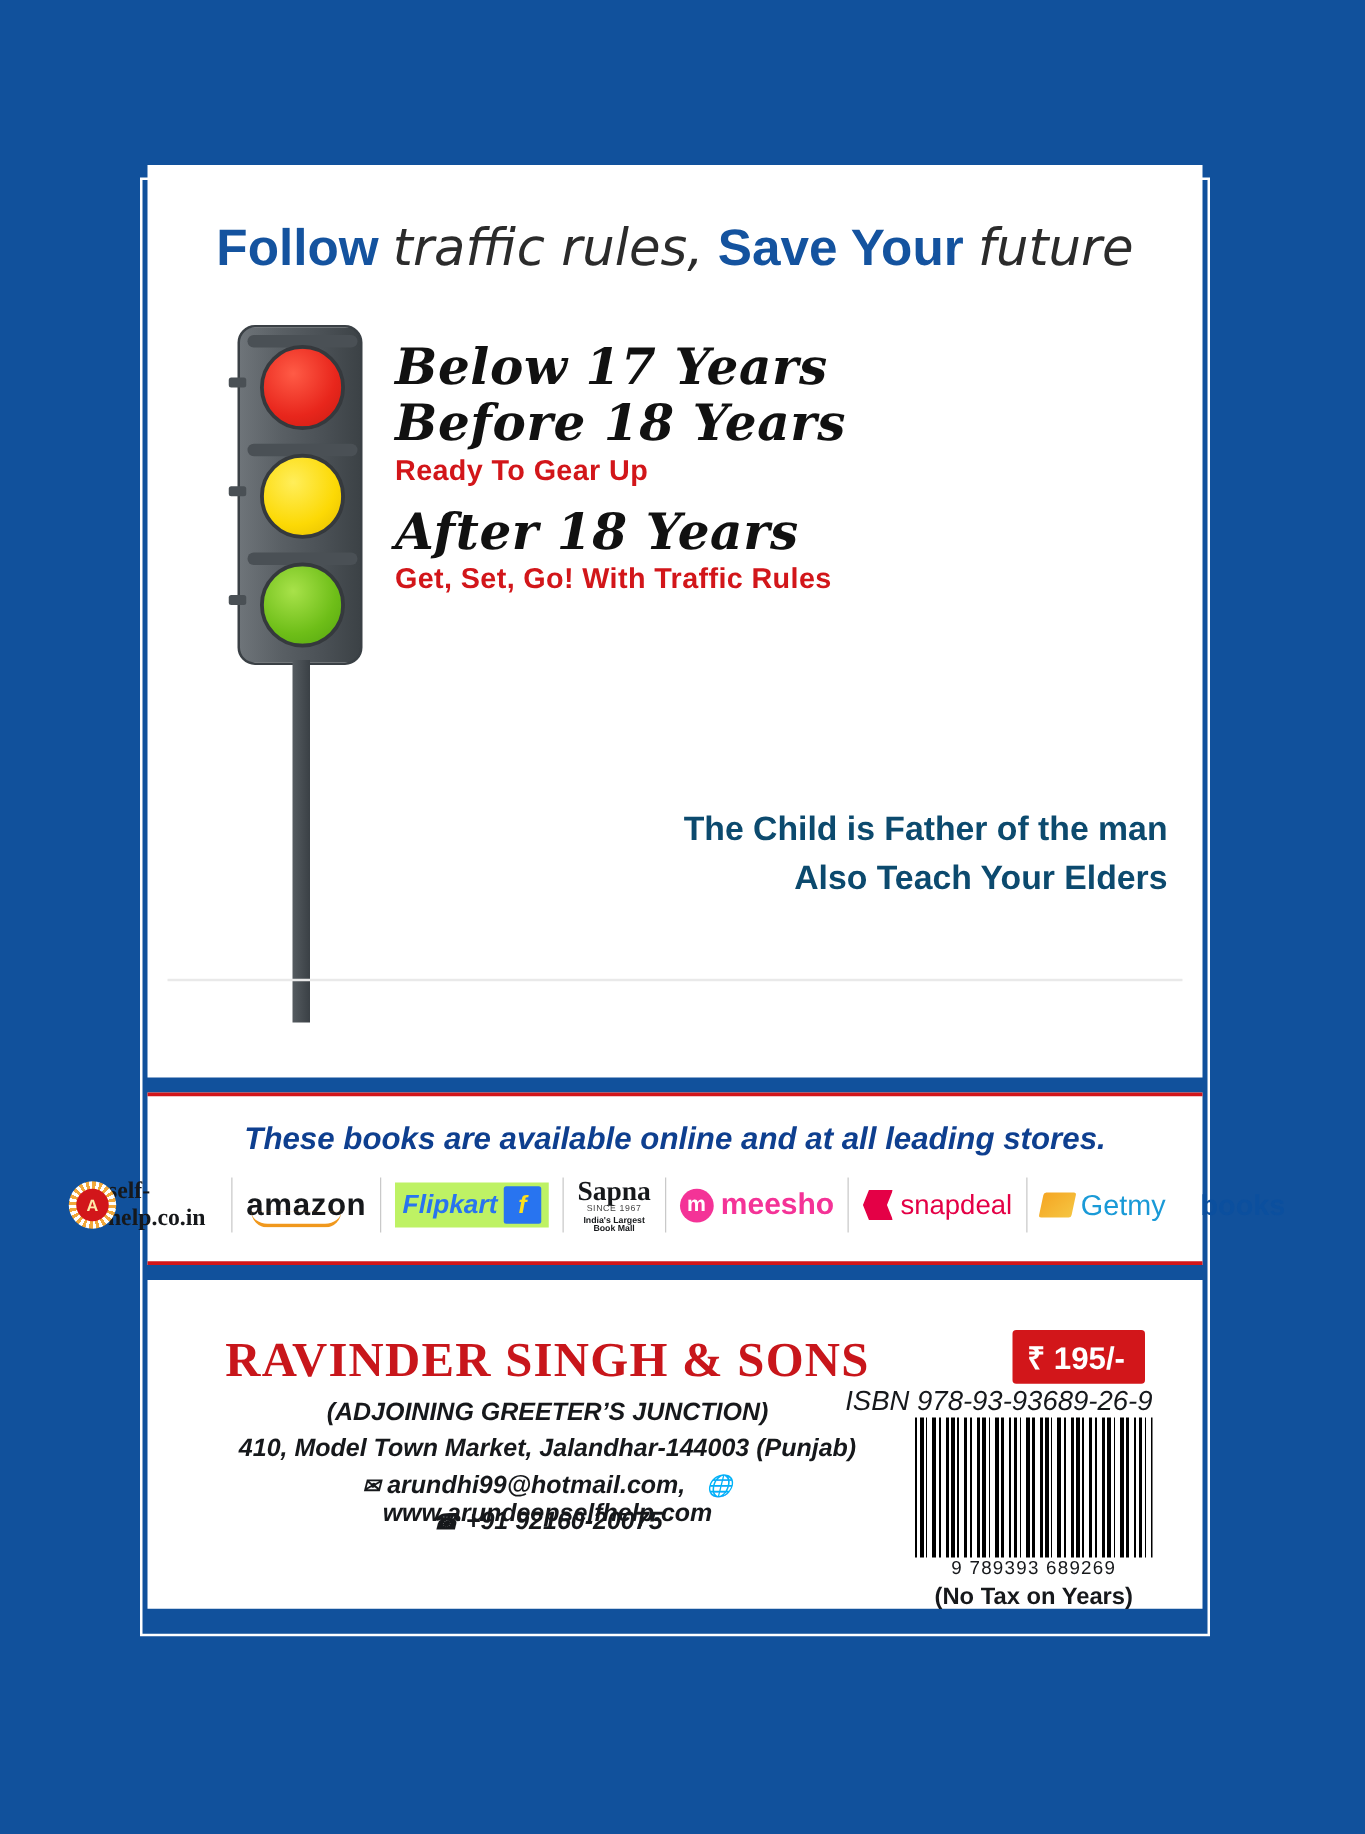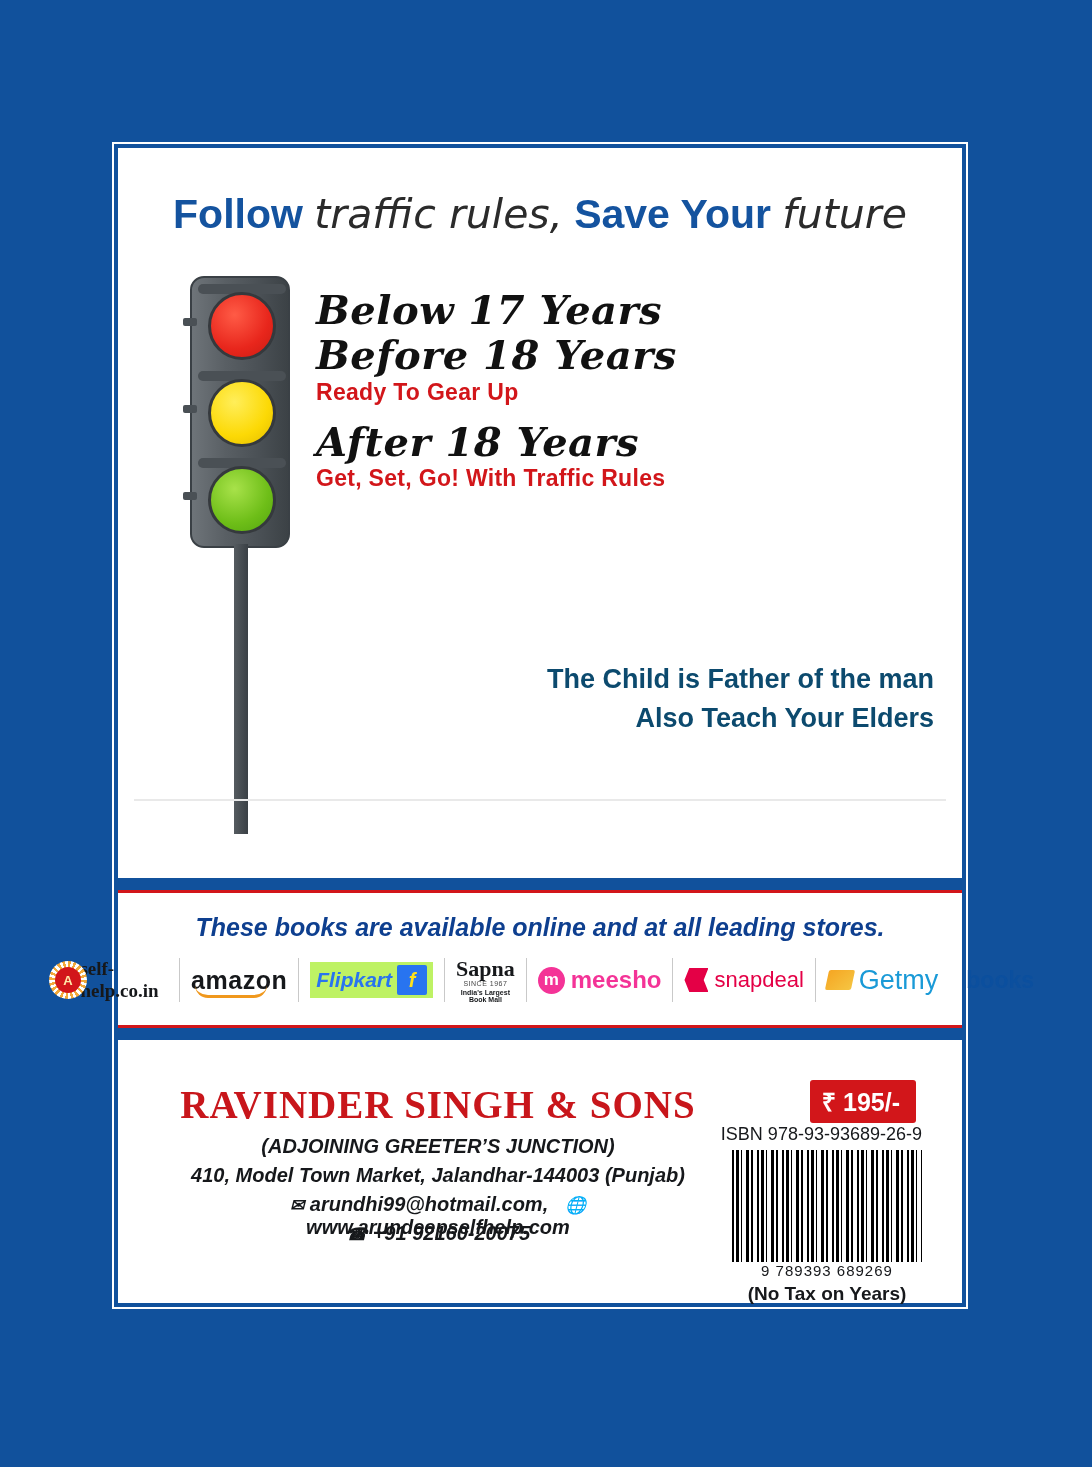--- a/index.html
+++ b/index.html
@@ -25,21 +25,21 @@
     left: 112px;
     top: 142px;
     width: 856px;
     height: 1167px;
     border: 2px solid #ffffff;
     box-sizing: border-box;
   }
   .inner-frame {
     position: absolute;
     left: 118px;
-    top: 148px;
+    top: 132px;
     width: 844px;
     height: 1155px;
     box-sizing: border-box;
   }
 
   
   .panel-main {
     position: absolute;
     left: 0px;
     top: 0px;
@@ -240,21 +240,21 @@
   .sapna-since { font-size:7px; color:#444; letter-spacing:0.5px; }
   .sapna-tag { font-size:7px; font-weight:bold; color:#16181b; margin-top:2px; }
   .meesho-m { width:27px;height:27px;border-radius:50%;background:#f43397;color:#fff;font-weight:bold;font-size:17px;
               display:flex;align-items:center;justify-content:center;margin-right:6px;}
   .meesho-txt { color:#f43397; font-weight:bold; font-size:24px; }
   .snap-mark { width:24px;height:24px;background:#e40046;margin-right:6px;
                clip-path: polygon(20% 0%, 100% 0%, 80% 50%, 100% 100%, 20% 100%, 0% 50%); }
   .snapdeal-txt { color:#e40046; font-size:22px; }
   .gmb-mark { width:26px;height:20px;background:linear-gradient(135deg,#f5a623,#f5c542);margin-right:6px;
               transform: skewX(-12deg); border-radius:2px;}
-  .gmb-get { color:#1a9ad7; font-size:27px; }
+  .gmb-get { color:#1a9ad7; font-size:23px; }
   .gmb-books { color:#0b4f9e; font-size:23px; font-weight:bold;margin-left:28px; }
 
   
   .panel-pub {
     position: absolute;
     left: 0px;
     top: 892px;
     width: 844px;
     height: 263px;
     background: #ffffff;
@@ -274,21 +274,21 @@
   .pub-phone { top:182px; font-size:20px; }
   .ic { font-size:17px; }
 
   
   .price-badge {
     position:absolute; right:46px; top:40px;
     background:#d2161a; color:#ffffff; font-weight:bold; font-size:25px;
     padding:4px 16px 5px 12px; border-radius:3px; white-space:nowrap;
   }
   .isbn-txt {
-    position:absolute; right:40px; top:84px; font-size:18px; color:#16181b; white-space:nowrap;
+    position:absolute; right:40px; top:84px; font-size:22px; color:#16181b; white-space:nowrap;font-style:italic;
   }
   .barcode {
     position:absolute; right:40px; top:110px; width:190px; height:112px;
     background:
       repeating-linear-gradient(to right,#000 0 2px, #fff 2px 4px, #000 4px 7px, #fff 7px 9px,
         #000 9px 10px, #fff 10px 14px, #000 14px 17px, #fff 17px 19px, #000 19px 21px, #fff 21px 25px);
   }
   .barcode-digits {
     position:absolute; right:40px; top:222px; width:190px; text-align:center;
     font-family:"Liberation Sans", sans-serif; font-size:15px; color:#16181b; letter-spacing:1px;

